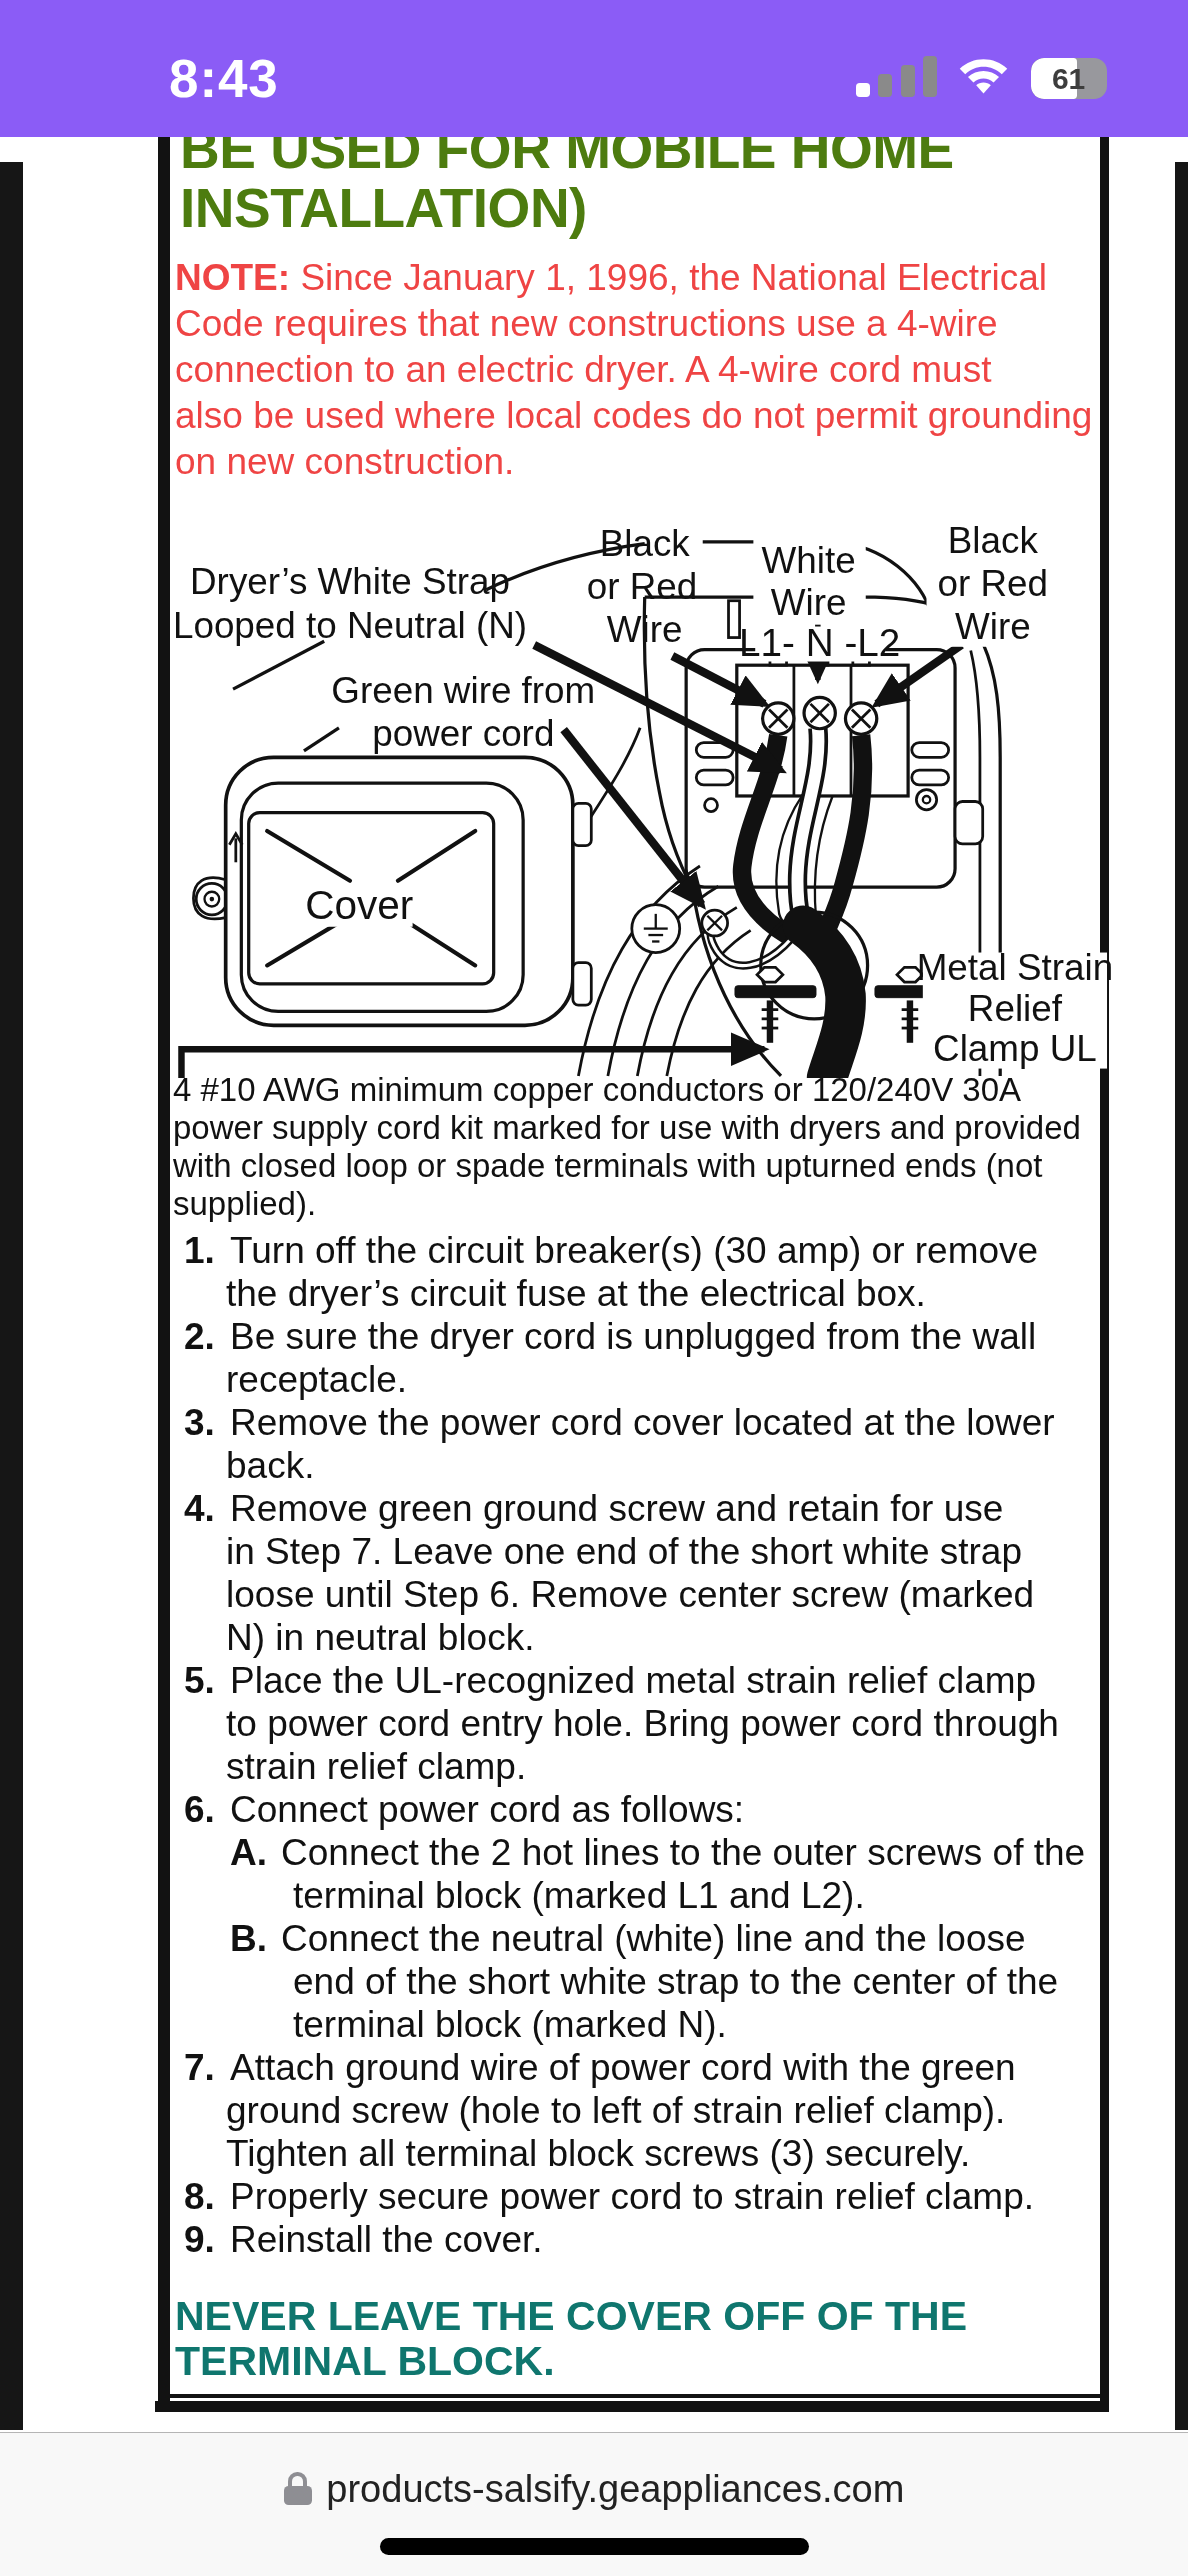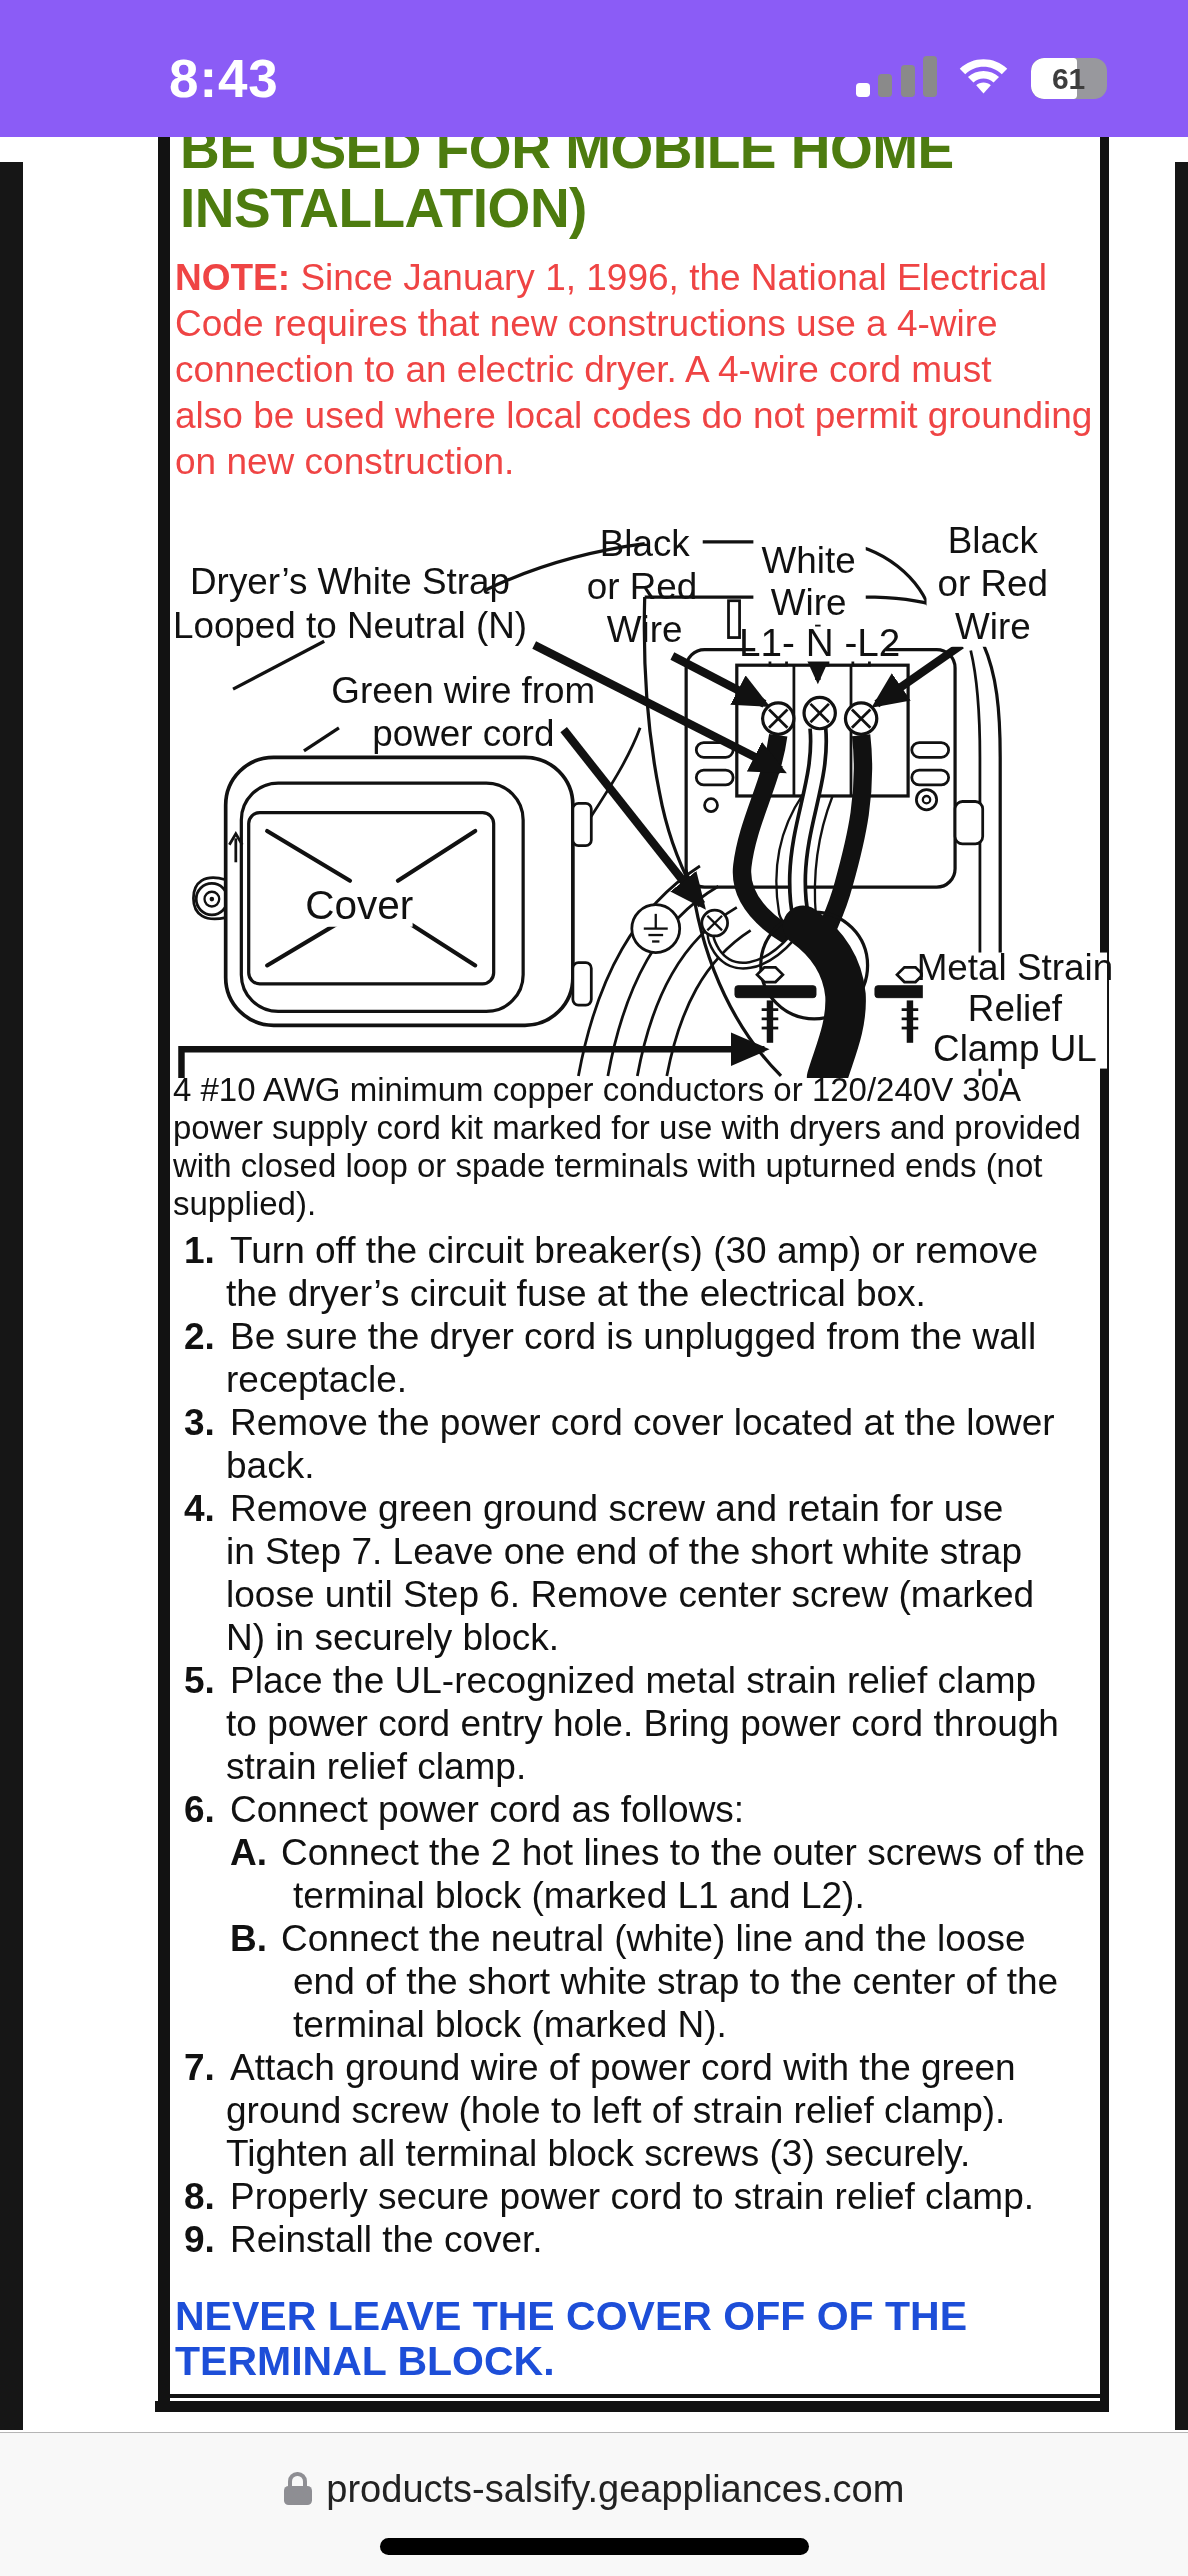--- a/index.html
+++ b/index.html
@@ -40,21 +40,21 @@
 
   .steps-block { position:absolute; left:184px; top:1229px; z-index:4; width:903px; }
   .step-line { position:relative; font-size:37px; line-height:43px; color:#111; white-space:nowrap; }
   .step-line .num { position:absolute; font-weight:700; left:0; }
   .step-line.main { padding-left:46px; }
   .step-line.cont-main { padding-left:42px; }
   .step-line.sub { padding-left:97px; } .step-line.sub .num{ left:46px; }
   .step-line.cont-sub { padding-left:109px; }
 
   .warning-block { position:absolute; left:175px; top:2294px; z-index:4; }
-  .warning-block div { font-size:41px; line-height:45px; font-weight:700; color:#1d4ed8; white-space:nowrap; }
+  .warning-block div { font-size:41px; line-height:45px; font-weight:700; color:#0f766e; white-space:nowrap; }
 
   
   .diagram { position:absolute; left:152px; top:525px; width:967px; height:553px; z-index:4; }
   .diagram svg { position:absolute; inset:0; }
   .dlab { font-family:"Liberation Sans", sans-serif; fill:#111; }
 
   
   .bottom-bar { position:absolute; left:0; top:2432px; width:1188px; height:144px; background:#f8f8f8; border-top:1.8px solid #b5b5b5; z-index:40; }
   .url-row { position:absolute; left:0; top:35px; width:100%; display:flex; align-items:center; justify-content:center; gap:14.7px; }
   .lock { position:relative; width:28px; height:24px; margin-top:7.4px; }
@@ -273,21 +273,21 @@
   <div class="steps-block" id="steps-block">
       <div class="step-line main"><span class="num">1.</span>Turn off the circuit breaker(s) (30 amp) or remove</div>
       <div class="step-line cont-main">the dryer’s circuit fuse at the electrical box.</div>
       <div class="step-line main"><span class="num">2.</span>Be sure the dryer cord is unplugged from the wall</div>
       <div class="step-line cont-main">receptacle.</div>
       <div class="step-line main"><span class="num">3.</span>Remove the power cord cover located at the lower</div>
       <div class="step-line cont-main">back.</div>
       <div class="step-line main"><span class="num">4.</span>Remove green ground screw and retain for use</div>
       <div class="step-line cont-main">in Step 7. Leave one end of the short white strap</div>
       <div class="step-line cont-main">loose until Step 6. Remove center screw (marked</div>
-      <div class="step-line cont-main">N) in securely block.</div>
+      <div class="step-line cont-main">N) in neutral block.</div>
       <div class="step-line main"><span class="num">5.</span>Place the UL-recognized metal strain relief clamp</div>
       <div class="step-line cont-main">to power cord entry hole. Bring power cord through</div>
       <div class="step-line cont-main">strain relief clamp.</div>
       <div class="step-line main"><span class="num">6.</span>Connect power cord as follows:</div>
       <div class="step-line sub"><span class="num">A.</span>Connect the 2 hot lines to the outer screws of the</div>
       <div class="step-line cont-sub">terminal block (marked L1 and L2).</div>
       <div class="step-line sub"><span class="num">B.</span>Connect the neutral (white) line and the loose</div>
       <div class="step-line cont-sub">end of the short white strap to the center of the</div>
       <div class="step-line cont-sub">terminal block (marked N).</div>
       <div class="step-line main"><span class="num">7.</span>Attach ground wire of power cord with the green</div>

